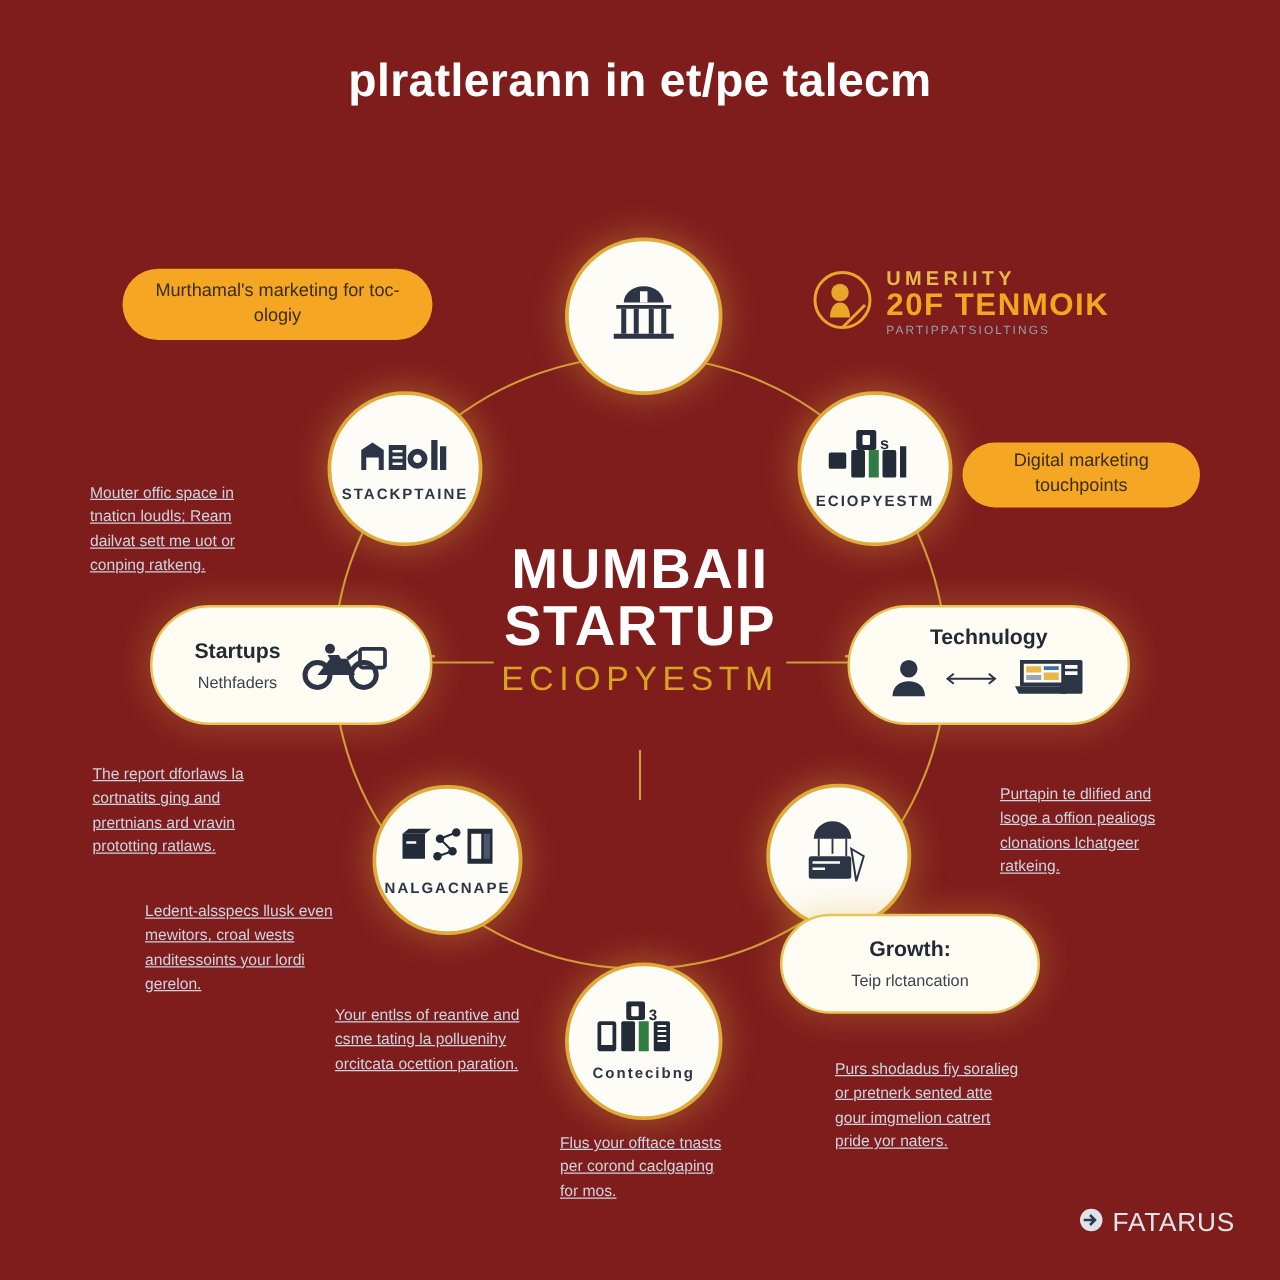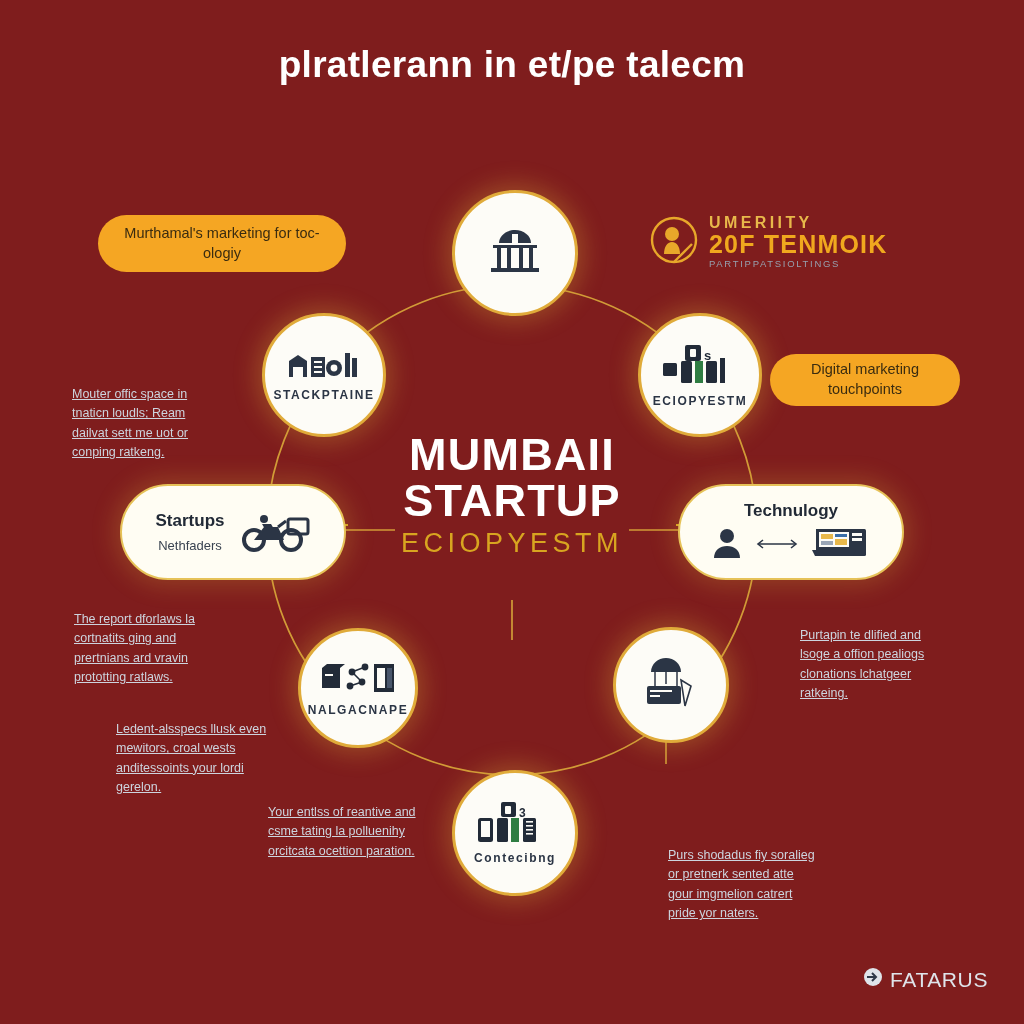--- a/index.html
+++ b/index.html
@@ -400,20 +400,24 @@
             <rect x="23" y="8" width="12" height="3" fill="#3b6fa8"></rect>
             <rect x="23" y="13" width="12" height="6" fill="#e8b84a"></rect>
             <rect x="9" y="15" width="12" height="4" fill="#9aa6b6"></rect>
             <path d="M0 24h44l-3 6H3z" fill="#2b3545"></path>
           </g>
         </svg>
       </span>
     </div>
   </div>
 
+  <div class="card" style="left:624px; top:731px; width:204px; height:76px;">
+    <span class="card-title">Growth:</span>
+    <span class="card-body">Teip rlctancation</span>
+  </div>
 
   <div class="pill" style="left:98px; top:215px; width:248px; height:57px;">Murthamal's marketing for toc-ologiy</div>
 
   <div class="pill" style="left:770px; top:354px; width:190px; height:52px;">Digital marketing touchpoints</div>
 
   <div class="logo" style="left:648px; top:214px;">
     <span>
       <svg width="52" height="52" viewBox="0 0 52 52">
         <g fill="none" stroke="#e8a72a" stroke-width="2.4">
           <circle cx="26" cy="26" r="22"></circle>
@@ -433,20 +437,21 @@
   </div>
 
   <div class="note" style="left:72px; top:385px; width:150px;">Mouter offic space in tnaticn loudls; Ream dailvat sett me uot or conping ratkeng.</div>
 
   <div class="note" style="left:74px; top:610px; width:160px;">The report dforlaws la cortnatits ging and prertnians ard vravin prototting ratlaws.</div>
 
   <div class="note" style="left:116px; top:720px; width:158px;">Ledent-alsspecs llusk even mewitors, croal wests anditessoints your lordi gerelon.</div>
 
   <div class="note" style="left:268px; top:803px; width:158px;">Your entlss of reantive and csme tating la polluenihy orcitcata ocettion paration.</div>
 
+  <div class="note" style="left:448px; top:905px; width:140px;">Flus your offtace tnasts per corond caclgaping for mos.</div>
 
   <div class="note" style="left:800px; top:610px; width:150px;margin-top:16px;">Purtapin te dlified and lsoge a offion pealiogs clonations lchatgeer ratkeing.</div>
 
   <div class="note" style="left:668px; top:846px; width:148px;">Purs shodadus fiy soralieg or pretnerk sented atte gour imgmelion catrert pride yor naters.</div>
 
   <div class="watermark">
     <span>
       <svg width="20" height="20" viewBox="0 0 20 20">
         <circle cx="10" cy="10" r="9" fill="#dfe4ea"></circle>
         <path d="M4 10h9M9 6l4 4-4 4" stroke="#2e3949" stroke-width="2" fill="none"></path>

